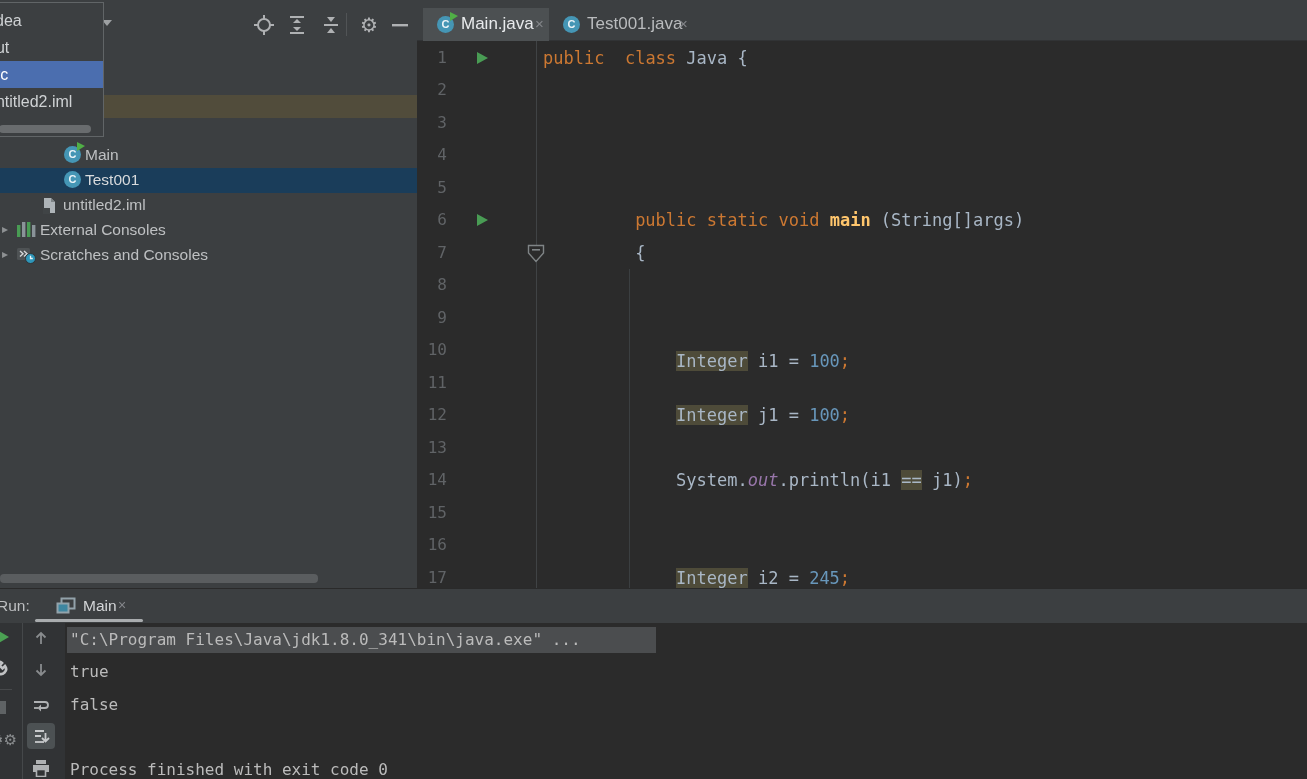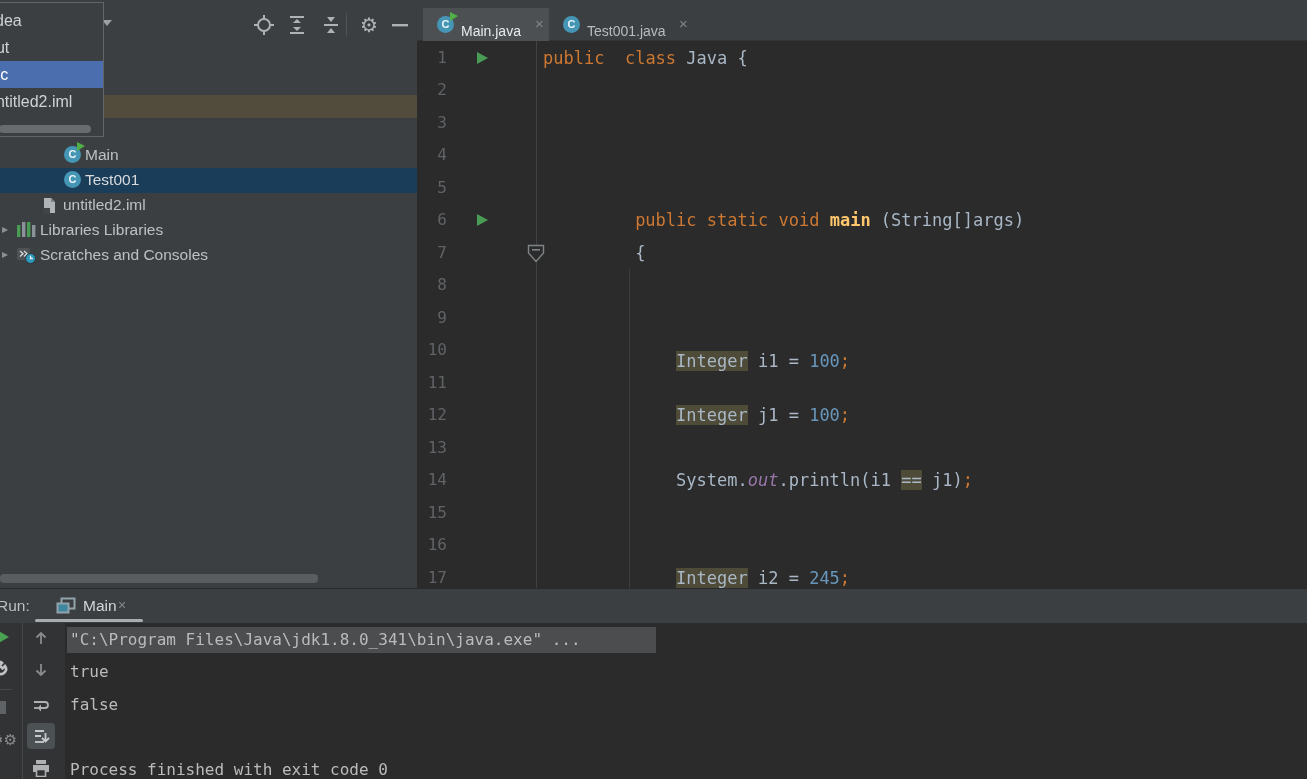--- a/index.html
+++ b/index.html
@@ -34,21 +34,21 @@
   #popup{left:-25px;top:2px;width:129px;height:135px;background:#3C3F41;border:1px solid #616567;z-index:40;}
   .popup-item{position:relative;height:27px;line-height:27px;padding-left:11px;font-size:16px;color:#CFD2D4;white-space:nowrap;}
   .popup-item.sel{background:#4B6EAF;color:#FFFFFF;}
   #popup-scroll{position:absolute;left:23px;bottom:3px;width:92px;height:8px;background:#696C6E;border-radius:4px;}
 
   
   #tabbar{left:417px;top:0;width:890px;height:41px;background:#3C3F41;border-bottom:1px solid #313335;}
   .etab{position:absolute;top:8px;height:33px;}
   .etab.active{background:#4C5052;}
   .etab .cicon{left:14px;top:8px;}
-  .etab-label{position:absolute;left:38px;top:8px;line-height:31px;font-size:14px;color:#B9BBBD;}
+  .etab-label{position:absolute;left:38px;top:0;line-height:31px;font-size:17px;color:#B9BBBD;}
   .etab.active .etab-label{color:#E8EAEC;}
   .tab-close{position:absolute;top:0;line-height:31px;font-size:15px;color:#84868A;}
 
   
   #editor{left:417px;top:41px;width:890px;height:549px;background:#2B2B2B;overflow:hidden;}
   #gutter-sep{position:absolute;left:119px;top:0;bottom:0;width:1px;background:#404345;}
   #indent-guide{position:absolute;left:212px;top:228px;bottom:0;width:1px;background:#3B3F41;}
   .lnum{position:absolute;left:0;width:30px;text-align:right;font:16px/32.5px "DejaVu Sans Mono",monospace;color:#606366;height:32.5px;}
   .run-arrow{position:absolute;left:60px;width:0;height:0;border-left:11px solid #499C54;
              border-top:6px solid transparent;border-bottom:6px solid transparent;}
@@ -149,21 +149,21 @@
         <div class="tree-row" style="top: 218px;">
           <span class="tchev" style="left:2px">▸</span>
           <span style="position:absolute;left:17px;top:0;width:18px;height:25px;">
             <span class="tree-icon-box"><svg width="19" height="15" viewBox="0 0 19 15">
                 <rect x="0" y="3" width="3.4" height="12" fill="#499C54"></rect>
                 <rect x="5" y="0" width="3.4" height="15" fill="#8A9399"></rect>
                 <rect x="10" y="0" width="3.4" height="15" fill="#499C54"></rect>
                 <rect x="15" y="3" width="3.4" height="12" fill="#8A9399"></rect>
               </svg></span>
           </span>
-          <span class="tree-label" style="left:40px">Libraries Libraries</span>
+          <span class="tree-label" style="left:40px">External Consoles</span>
         </div>
         <div class="tree-row" style="top: 243px;">
           <span class="tchev" style="left:2px">▸</span>
           <span style="position:absolute;left:17px;top:0;width:18px;height:25px;">
             <span class="tree-icon-box"><svg width="19" height="17" viewBox="0 0 19 17">
                 <rect x="0" y="1" width="13" height="12" rx="1.5" fill="#4E5254"></rect>
                 <path d="M3 4 l3 2.8 -3 2.8 M7 4 l3 2.8 -3 2.8" stroke="#D5D7D9" stroke-width="1.4" fill="none"></path>
                 <circle cx="13.5" cy="11.5" r="5" fill="#2E96B9" stroke="#313335" stroke-width="1"></circle>
                 <path d="M13.5 8.8 v2.7 h2.3" stroke="#EAF4F8" stroke-width="1.3" fill="none"></path>
               </svg></span>

